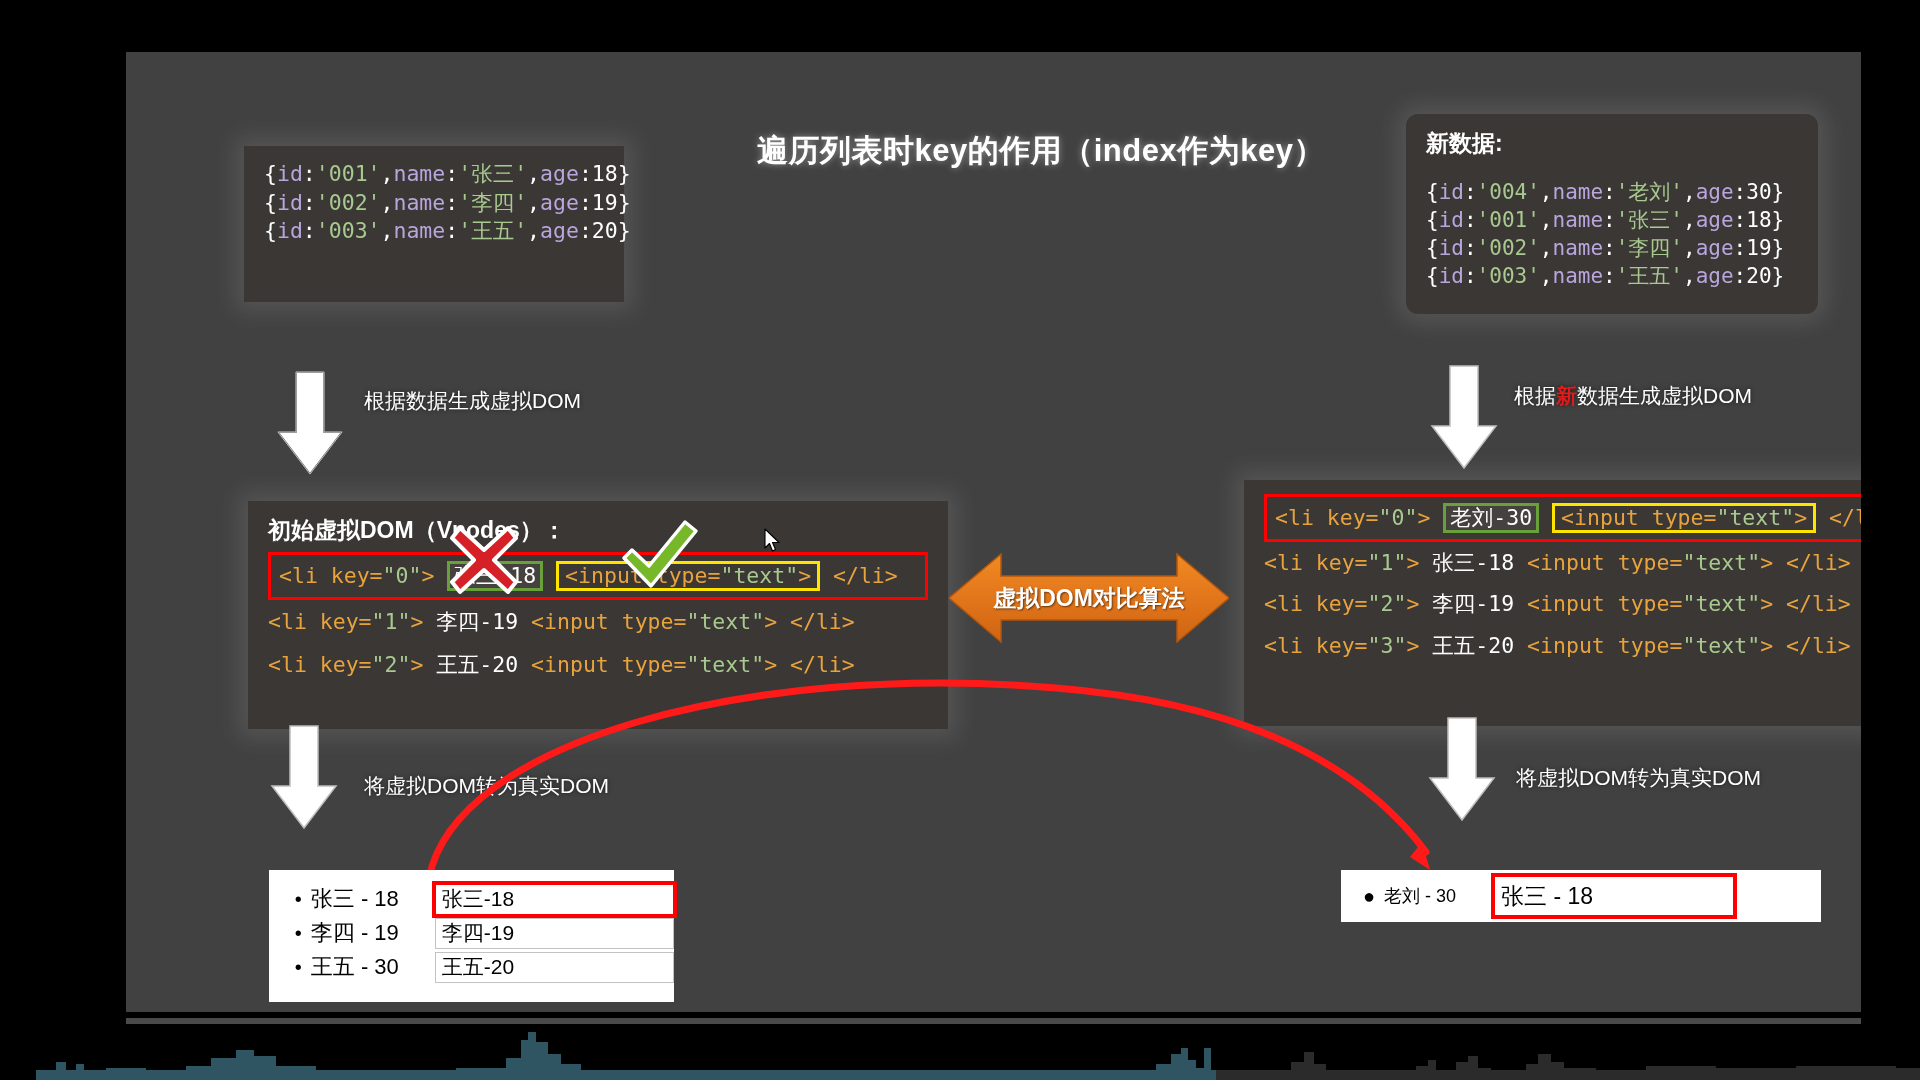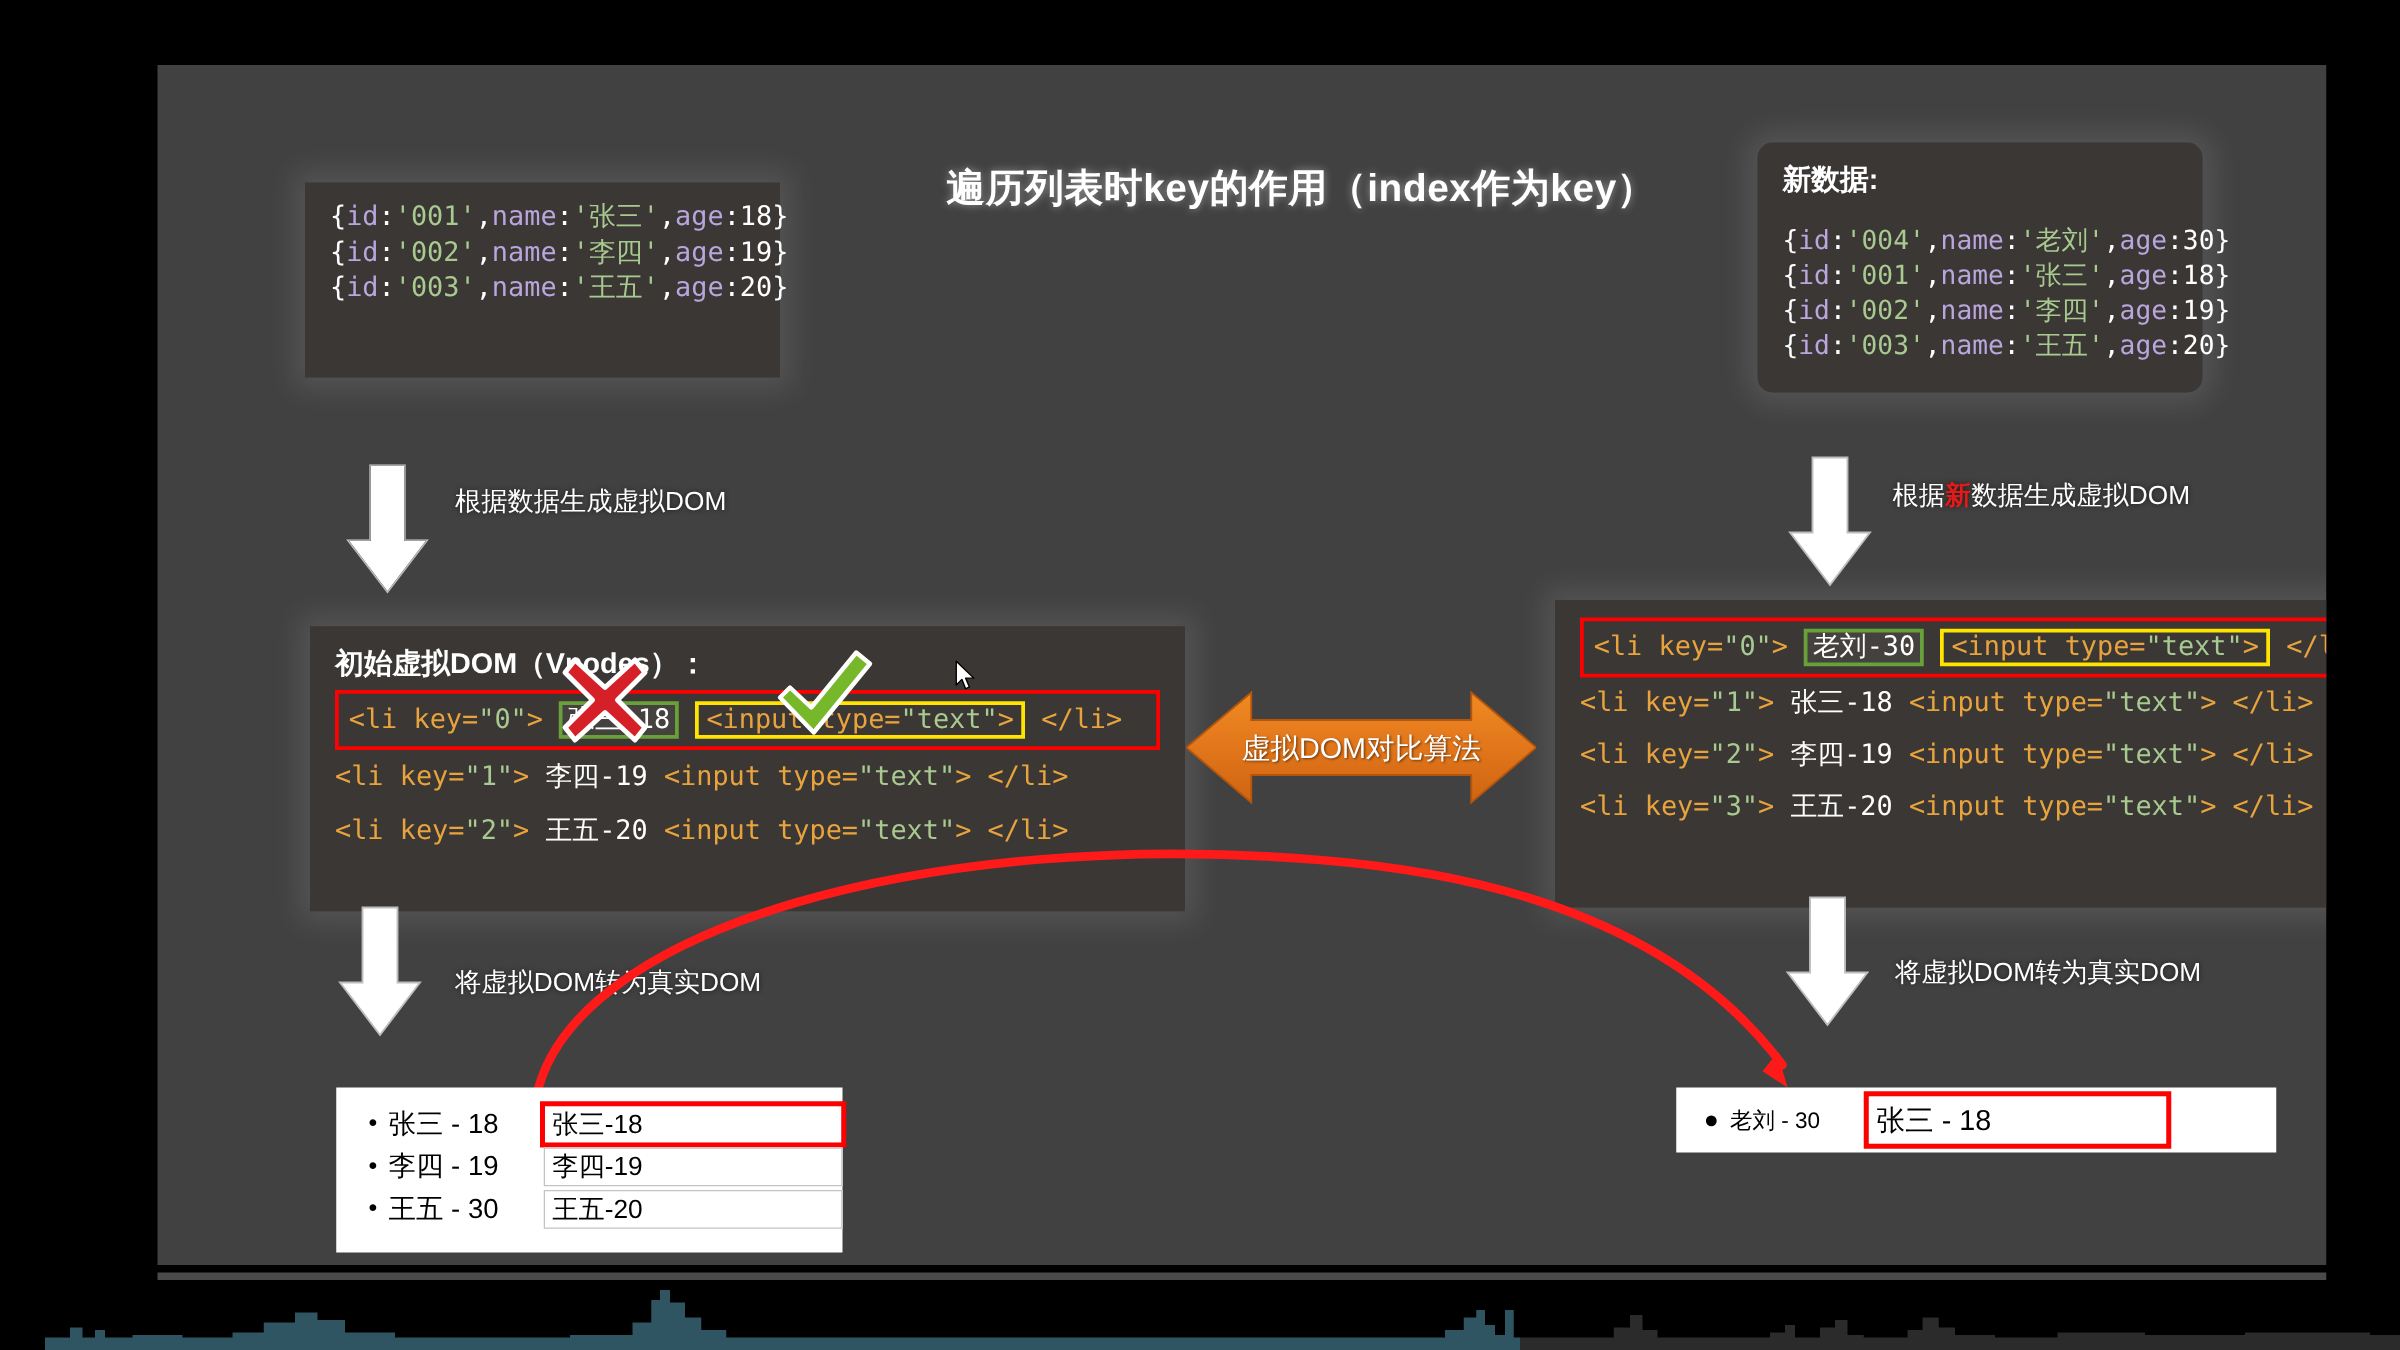--- a/index.html
+++ b/index.html
@@ -55,21 +55,21 @@
     font-size: 21.5px;
     line-height: 1.33;
     white-space: nowrap;
     color: #f2f2f2;
   }
   .k  { color: #b9a6dd; }   
   .s  { color: #a8c98f; }   
   .n  { color: #ffffff; }   
 
   #box-init-data { left: 118px; top: 94px;  width: 380px; height: 156px; }
-  #box-new-data  { left: 1280px; top: 62px; width: 356px; height: 200px; border-radius: 12px; }
+  #box-new-data  { left: 1280px; top: 62px; width: 412px; height: 200px; border-radius: 12px; }
   #box-new-data .code-line { font-size: 21px; }
   #box-new-data .box-heading { margin-bottom: 20px; }
 
   
   #box-init-vdom { left: 122px;  top: 449px; width: 700px; height: 228px; }
   #box-new-vdom  { left: 1118px; top: 428px; width: 700px; height: 246px; }
 
   .v-line {
     font-family: "DejaVu Sans Mono", monospace;
     font-size: 21.5px;
@@ -122,21 +122,21 @@
   
   #diff-arrow {
     position: absolute;
     left: 823px; top: 498px;
     width: 280px; height: 96px;
   }
   #diff-arrow .label {
     position: absolute;
     left: 0; top: 0; width: 280px; height: 96px;
     display: flex; align-items: center; justify-content: center;
-    color: #ffffff; font-weight: normal; font-size: 23px;
+    color: #ffffff; font-weight: bold; font-size: 23px;
     text-shadow: 1px 1px 2px rgba(0,0,0,.55);
     white-space: nowrap;
     pointer-events: none;
   }
 
   
   .result-panel {
     position: absolute;
     background: #ffffff;
     box-sizing: border-box;

